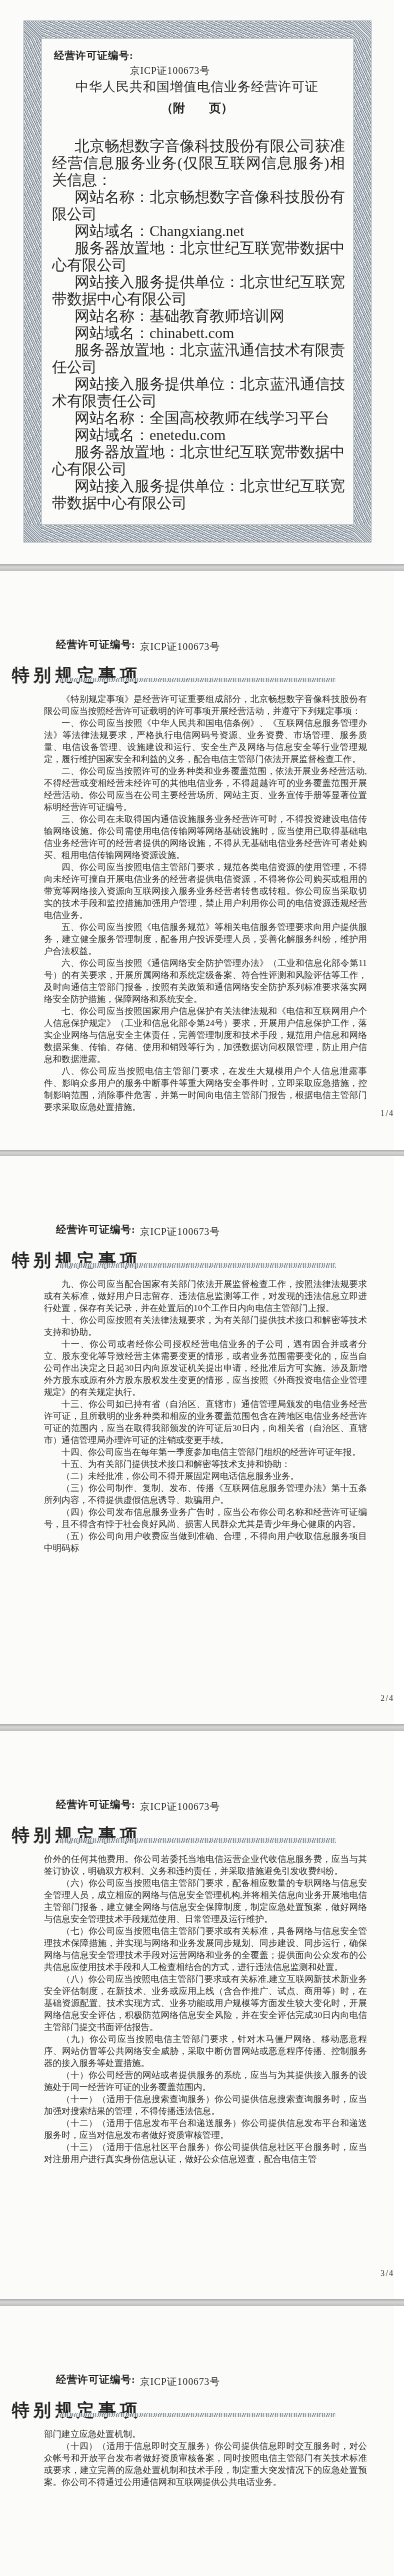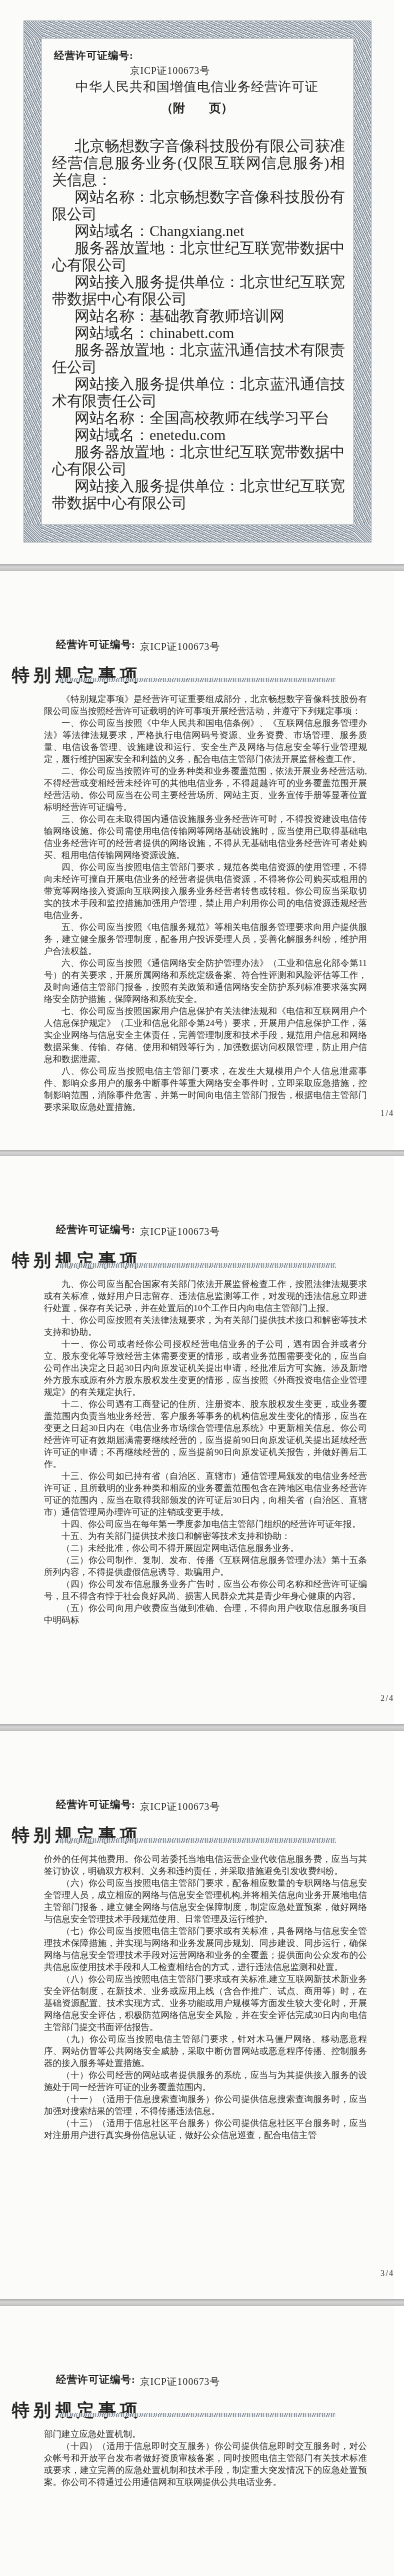--- a/index.html
+++ b/index.html
@@ -84,21 +84,20 @@
 
 <section class="page" style="height:568px;">
   <div class="lic-head">经营许可证编号:</div>
   <div class="lic-no">京ICP证100673号</div>
   <h2 class="sp-title">特别规定事项</h2>
   <div class="zigzag"></div>
   <div class="pbody">
     <p>九、你公司应当配合国家有关部门依法开展监督检查工作，按照法律法规要求或有关标准，做好用户日志留存、违法信息监测等工作，对发现的违法信息立即进行处置，保存有关记录，并在处置后的10个工作日内向电信主管部门上报。</p>
     <p>十、你公司应按照有关法律法规要求，为有关部门提供技术接口和解密等技术支持和协助。</p>
     <p>十一、你公司或者经你公司授权经营电信业务的子公司，遇有因合并或者分立、股东变化等导致经营主体需要变更的情形，或者业务范围需要变化的，应当自公司作出决定之日起30日内向原发证机关提出申请，经批准后方可实施。涉及新增外方股东或原有外方股东股权发生变更的情形，应当按照《外商投资电信企业管理规定》的有关规定执行。</p>
-    <p>十二、你公司遇有工商登记的住所、注册资本、股东股权发生变更，或业务覆盖范围内负责当地业务经营、客户服务等事务的机构信息发生变化的情形，应当在变更之日起30日内在《电信业务市场综合管理信息系统》中更新相关信息。你公司经营许可证有效期届满需要继续经营的，应当提前90日向原发证机关提出延续经营许可证的申请；不再继续经营的，应当提前90日向原发证机关报告，并做好善后工作。</p>
     <p>十三、你公司如已持有省（自治区、直辖市）通信管理局颁发的电信业务经营许可证，且所载明的业务种类和相应的业务覆盖范围包含在跨地区电信业务经营许可证的范围内，应当在取得我部颁发的许可证后30日内，向相关省（自治区、直辖市）通信管理局办理许可证的注销或变更手续。</p>
     <p>十四、你公司应当在每年第一季度参加电信主管部门组织的经营许可证年报。</p>
     <p>十五、为有关部门提供技术接口和解密等技术支持和协助：</p>
     <p>（二）未经批准，你公司不得开展固定网电话信息服务业务。</p>
     <p>（三）你公司制作、复制、发布、传播《互联网信息服务管理办法》第十五条所列内容，不得提供虚假信息诱导、欺骗用户。</p>
     <p>（四）你公司发布信息服务业务广告时，应当公布你公司名称和经营许可证编号，且不得含有悖于社会良好风尚、损害人民群众尤其是青少年身心健康的内容。</p>
     <p>（五）你公司向用户收费应当做到准确、合理，不得向用户收取信息服务项目中明码标</p>
   </div>
   <div class="page-num">2/4</div>
 </section>
@@ -111,20 +110,21 @@
   <h2 class="sp-title">特别规定事项</h2>
   <div class="zigzag"></div>
   <div class="pbody">
     <p class="cont">价外的任何其他费用。你公司若委托当地电信运营企业代收信息服务费，应当与其签订协议，明确双方权利、义务和违约责任，并采取措施避免引发收费纠纷。</p>
     <p>（六）你公司应当按照电信主管部门要求，配备相应数量的专职网络与信息安全管理人员，成立相应的网络与信息安全管理机构,并将相关信息向业务开展地电信主管部门报备，建立健全网络与信息安全保障制度，制定应急处置预案，做好网络与信息安全管理技术手段规范使用、日常管理及运行维护。</p>
     <p>（七）你公司应当按照电信主管部门要求或有关标准，具备网络与信息安全管理技术保障措施，并实现与网络和业务发展同步规划、同步建设、同步运行，确保网络与信息安全管理技术手段对运营网络和业务的全覆盖；提供面向公众发布的公共信息应使用技术手段和人工检查相结合的方式，进行违法信息监测和处置。</p>
     <p>（八）你公司应当按照电信主管部门要求或有关标准,建立互联网新技术新业务安全评估制度，在新技术、业务或应用上线（含合作推广、试点、商用等）时，在基础资源配置、技术实现方式、业务功能或用户规模等方面发生较大变化时，开展网络信息安全评估，积极防范网络信息安全风险，并在安全评估完成30日内向电信主管部门提交书面评估报告。</p>
     <p>（九）你公司应当按照电信主管部门要求，针对木马僵尸网络、移动恶意程序、网站仿冒等公共网络安全威胁，采取中断仿冒网站或恶意程序传播、控制服务器的接入服务等处置措施。</p>
     <p>（十）你公司经营的网站或者提供服务的系统，应当与为其提供接入服务的设施处于同一经营许可证的业务覆盖范围内。</p>
     <p>（十一）（适用于信息搜索查询服务）你公司提供信息搜索查询服务时，应当加强对搜索结果的管理，不得传播违法信息。</p>
+    <p>（十二）（适用于信息发布平台和递送服务）你公司提供信息发布平台和递送服务时，应当对信息发布者做好资质审核管理。</p>
     <p>（十三）（适用于信息社区平台服务）你公司提供信息社区平台服务时，应当对注册用户进行真实身份信息认证，做好公众信息巡查，配合电信主管</p>
   </div>
   <div class="page-num">3/4</div>
 </section>
 
 <div class="sep"></div>
 
 <section class="page pg5" style="height:567px;">
   <div class="lic-head">经营许可证编号:</div>
   <div class="lic-no">京ICP证100673号</div>

